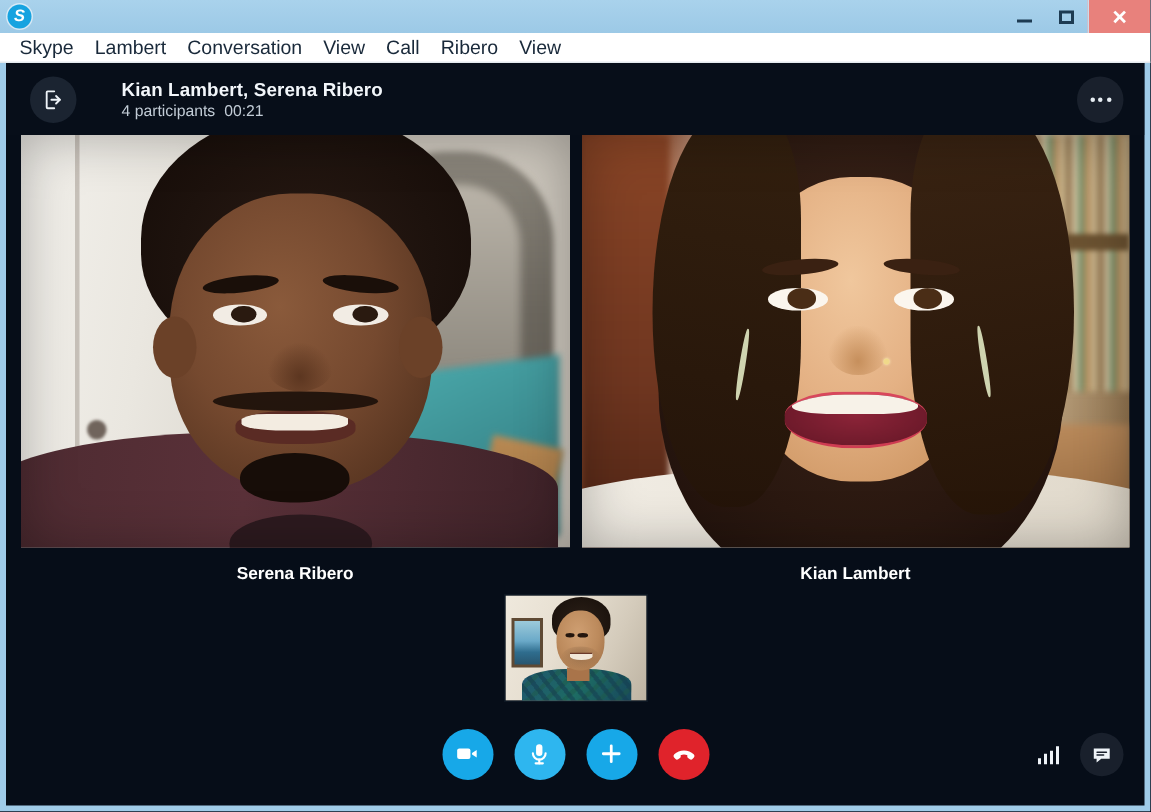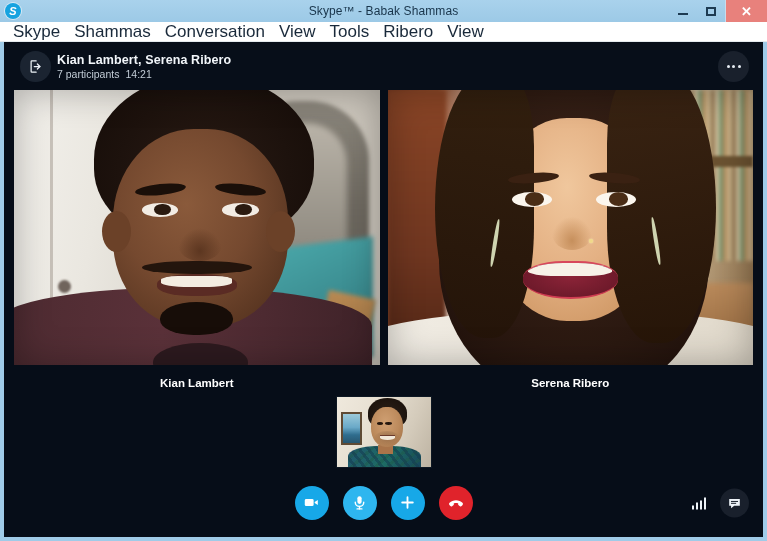--- a/index.html
+++ b/index.html
@@ -91,21 +91,21 @@
     flex: 0 0 20px;
     background: #ffffff;
     display: flex;
     align-items: center;
     gap: 0px;
     padding-left: 6px;
     margin: 0 -4px;
     border-bottom: 1px solid #e4eaee;
   }
   .menu-item {
-    font-size: 17px;
+    font-size: 13px;
     color: #19293a;
     padding: 2px 7px;
     white-space: nowrap;
   }
 
   
   .app-body {
     flex: 1 1 auto;
     background: #060d18;
     position: relative;
@@ -125,21 +125,21 @@
   .leave-btn {
     width: 31px; height: 31px;
     border-radius: 50%;
     background: #1b2431;
     display: flex;
     align-items: center;
     justify-content: center;
     flex: 0 0 31px;
   }
   .header-text {
-    margin-left: 6px;
+    margin-left: 30px;
     display: flex;
     flex-direction: column;
     justify-content: center;
     gap: 1px;
   }
   .header-title {
     font-size: 12.5px;
     color: #f2f6fa;
     font-weight: bold;
     letter-spacing: .1px;
@@ -537,57 +537,56 @@
     pointer-events:none;
   }
 </style>
 </head>
 <body>
 
 <div class="window">
 
   <div class="titlebar">
     <div class="skype-logo">S</div>
-    <div class="title-text">Skype™ - Babak Shammas</div>
     <div class="win-controls">
       <div class="win-btn">
         <span class="glyph-min"></span>
       </div>
       <div class="win-btn">
         <span class="glyph-max"></span>
       </div>
       <div class="win-btn close">✕</div>
     </div>
   </div>
 
   <div class="menubar">
     <div class="menu-item">Skype</div>
-    <div class="menu-item">Shammas</div>
+    <div class="menu-item">Lambert</div>
     <div class="menu-item">Conversation</div>
     <div class="menu-item">View</div>
-    <div class="menu-item">Tools</div>
+    <div class="menu-item">Call</div>
     <div class="menu-item">Ribero</div>
     <div class="menu-item">View</div>
   </div>
 
   <div class="app-body">
 
     <div class="call-header">
 
       <div class="leave-btn">
         <svg width="15" height="15" viewBox="0 0 24 24">
           <path d="M13 3H6a1 1 0 0 0-1 1v16a1 1 0 0 0 1 1h7" fill="none" stroke="#eef3f8" stroke-width="2" stroke-linecap="round"></path>
           <path d="M15 8l4 4-4 4" fill="none" stroke="#eef3f8" stroke-width="2" stroke-linecap="round" stroke-linejoin="round"></path>
           <path d="M10 12h9" fill="none" stroke="#eef3f8" stroke-width="2" stroke-linecap="round"></path>
         </svg>
       </div>
 
       <div class="header-text">
         <div class="header-title">Kian Lambert, Serena Ribero</div>
-        <div class="header-sub"><span>7 participants</span><span class="dot-gap"></span><span>14:21</span></div>
+        <div class="header-sub"><span>4 participants</span><span class="dot-gap"></span><span>00:21</span></div>
       </div>
 
       <div class="more-btn">
         <i></i>
         <i></i>
         <i></i>
       </div>
     </div>
 
     <div class="video-area">
@@ -641,22 +640,22 @@
           <div class="serena-stud"></div>
           <div class="serena-mouth">
               <div class="serena-uteeth"></div>
             </div>
         </div>
         <div class="vignette"></div>
       </div>
     </div>
 
     <div class="labels-row">
+      <div class="tile-label">Serena Ribero</div>
       <div class="tile-label">Kian Lambert</div>
-      <div class="tile-label">Serena Ribero</div>
     </div>
 
     <div class="selfview-wrap">
       <div class="selfview">
         <div class="scene self-bg">
           <div class="self-frame">
               <div class="self-frame-in"></div>
             </div>
           <div class="self-shirt"></div>
           <div class="self-neck"></div>

